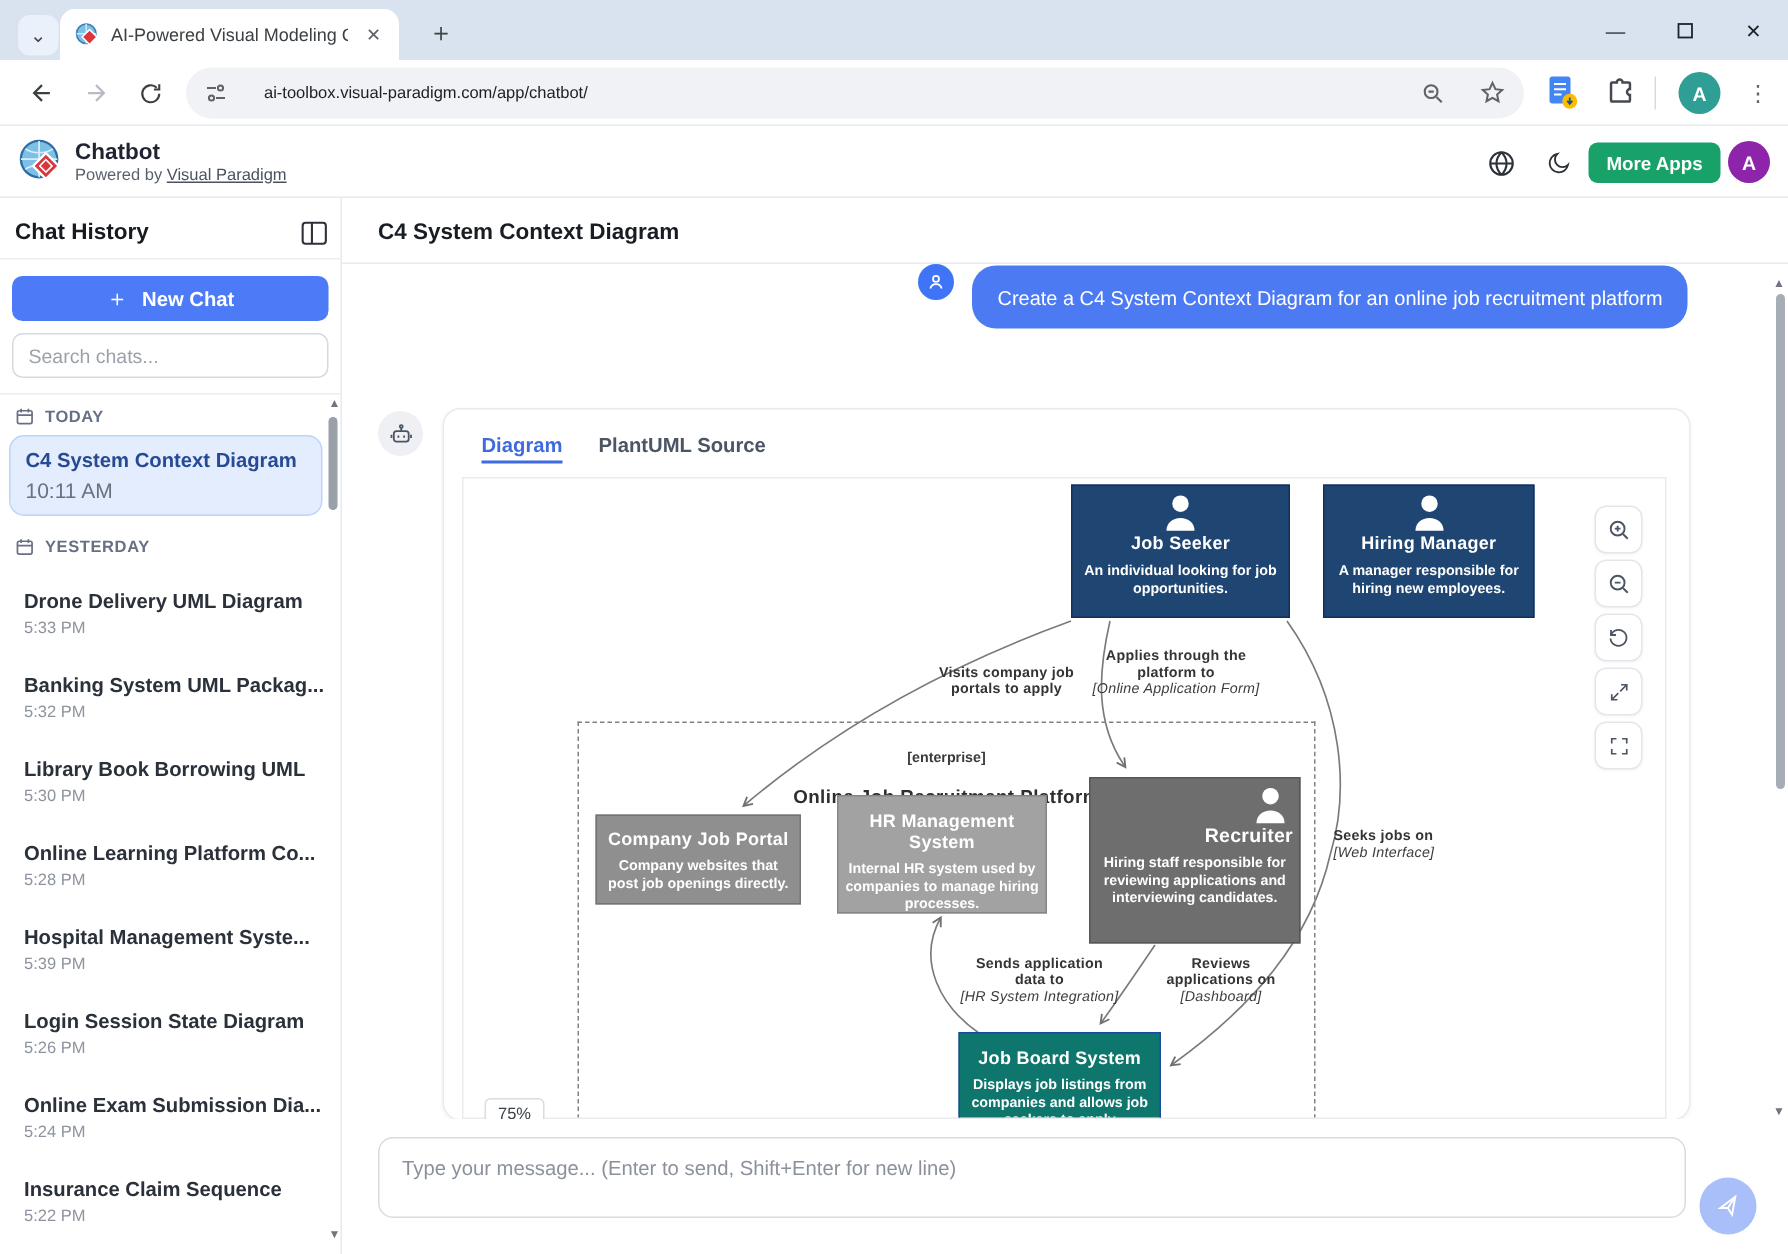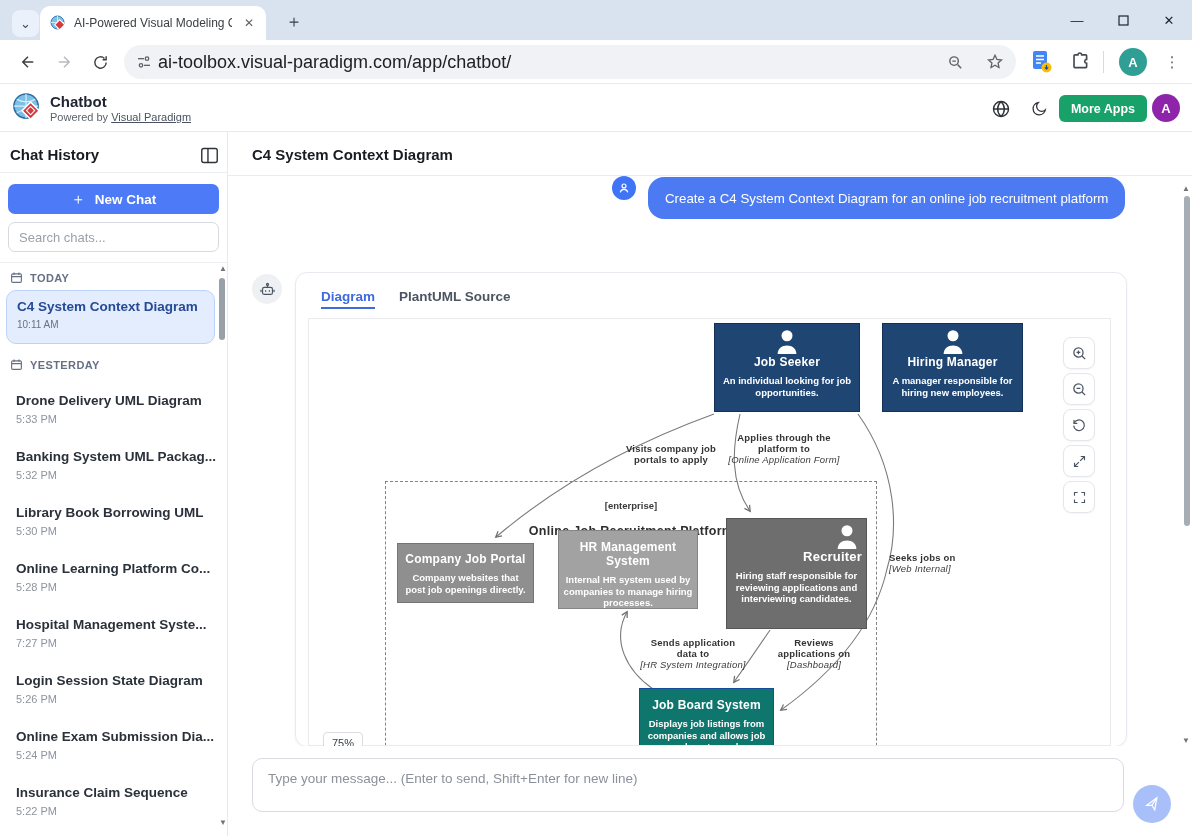--- a/index.html
+++ b/index.html
@@ -15,21 +15,21 @@
   .tabstrip { left:0; top:0; width:1192px; height:40px; background:#d9e2ef; }
   .tabsearch { left:12px; top:10px; width:27px; height:27px; border-radius:8px; background:#eaf1fa; display:flex; align-items:center; justify-content:center; color:#44484d; font-size:13px; }
   .tab { left:40px; top:6px; width:226px; height:34px; background:#fff; border-radius:10px 10px 0 0; display:flex; align-items:center; padding:0 8px 0 10px; }
   .tab-title { width:158px; overflow:hidden; white-space:nowrap; font-size:12px; color:#3c4043; margin-left:8px; }
   .tab-close { margin-left:auto; color:#5f6368; font-size:12px; width:18px; height:18px; display:flex; align-items:center; justify-content:center; border-radius:50%; }
   .newtab { left:282px; top:9px; width:24px; height:24px; color:#3c4043; font-size:17px; display:flex; align-items:center; justify-content:center; }
   .winctl { top:0; height:40px; width:46px; display:flex; align-items:center; justify-content:center; color:#1f2328; font-size:13px; }
   .urlbar { left:0; top:40px; width:1192px; height:44px; background:#fff; border-bottom:1px solid #e8eaed; }
   .navic { top:48px; width:28px; height:28px; display:flex; align-items:center; justify-content:center; }
   .urlpill { left:124px; top:45px; width:892px; height:34px; background:#f0f2f6; border-radius:17px; display:flex; align-items:center; padding:0 12px; }
-  .urltext { font-size:18px; color:#202124; margin-left:6px; flex:1; }
+  .urltext { font-size:11px; color:#202124; margin-left:24px; flex:1; }
   .vsep { left:1103px; top:51px; width:1px; height:22px; background:#d7dade; }
   .br-avatar { left:1119px; top:48px; width:28px; height:28px; border-radius:50%; background:#2f9e94; color:#fff; font-size:13px; font-weight:bold; display:flex; align-items:center; justify-content:center; }
   .kebab { left:1160px; top:48px; width:24px; height:28px; color:#5f6368; font-size:15px; display:flex; align-items:center; justify-content:center; letter-spacing:0; }
 
   
   .appheader { left:0; top:84px; width:1192px; height:48px; background:#fff; border-bottom:1px solid #e7e9ef; }
   .app-name { left:50px; top:93px; font-size:15px; font-weight:bold; color:#1f2430; }
   .powered { left:50px; top:111px; font-size:11px; color:#5b626c; }
   .pw-link { text-decoration:underline; cursor:pointer; color:#4a5160; }
   .moreapps { left:1059px; top:95px; width:88px; height:27px; background:#18a269; border-radius:6px; color:#fff; font-size:12.5px; font-weight:bold; display:flex; align-items:center; justify-content:center; }
@@ -40,21 +40,21 @@
   .sb-title { left:10px; top:146px; font-size:15px; font-weight:bold; color:#171b21; }
   .sb-div1 { left:0; top:172px; width:228px; height:1px; background:#ecedf1; }
   .newchat { left:8px; top:184px; width:211px; height:30px; background:#4d7bf7; border-radius:7px; color:#fff; font-size:13.5px; font-weight:bold; display:flex; align-items:center; justify-content:center; gap:9px; }
   .newchat .plus { font-size:15px; font-weight:normal; }
   .searchbox { left:8px; top:222px; width:211px; height:30px; border:1px solid #d6d9de; border-radius:7px; font-size:13px; color:#333; padding:0 10px; outline:none; font-family:"Liberation Sans",sans-serif; }
   .searchbox::placeholder { color:#9aa1ab; }
   .sb-div2 { left:0; top:262px; width:228px; height:1px; background:#ecedf1; }
   .sec-head { left:10px; font-size:11px; font-weight:bold; color:#667085; letter-spacing:.4px; display:flex; align-items:center; gap:7px; }
   .chat-sel { left:6px; top:290px; width:209px; height:54px; background:#e3edfd; border:1px solid #bcd4fb; border-radius:10px; }
   .chat-sel .t { position:absolute; left:10px; top:8px; font-size:13.5px; font-weight:bold; color:#264a94; }
-  .chat-sel .tm { position:absolute; left:10px; top:28px; font-size:10px; color:#6a7280; }
+  .chat-sel .tm { position:absolute; left:10px; top:28px; font-size:14px; color:#6a7280; }
   .chat-item { left:6px; width:209px; height:46px; }
   .chat-item .t { position:absolute; left:10px; top:0; font-size:13.5px; font-weight:bold; color:#2b313a; white-space:nowrap; }
   .chat-item .tm { position:absolute; left:10px; top:20px; font-size:11px; color:#8d949e; }
   .sb-scroll-thumb { left:219px; top:278px; width:6px; height:62px; background:#9aa0a8; border-radius:3px; }
   .scroll-arrow { font-size:8px; color:#6f757d; }
 
   
   .titlebar { left:228px; top:132px; width:964px; height:44px; background:#fff; border-bottom:1px solid #e9ebf0; }
   .page-title { left:252px; top:146px; font-size:15px; font-weight:bold; color:#181c23; }
   .user-avatar { left:612px; top:176px; width:24px; height:24px; border-radius:50%; background:#3f74f6; display:flex; align-items:center; justify-content:center; }
@@ -252,21 +252,21 @@
   <div class="abs chat-item" style="top:505px;">
     <div class="t">Library Book Borrowing UML</div>
     <div class="tm">5:30 PM</div>
   </div>
   <div class="abs chat-item" style="top:561px;">
     <div class="t">Online Learning Platform Co...</div>
     <div class="tm">5:28 PM</div>
   </div>
   <div class="abs chat-item" style="top:617px;">
     <div class="t">Hospital Management Syste...</div>
-    <div class="tm">7:27 PM</div>
+    <div class="tm">5:39 PM</div>
   </div>
   <div class="abs chat-item" style="top:673px;">
     <div class="t">Login Session State Diagram</div>
     <div class="tm">5:26 PM</div>
   </div>
   <div class="abs chat-item" style="top:729px;">
     <div class="t">Online Exam Submission Dia...</div>
     <div class="tm">5:24 PM</div>
   </div>
   <div class="abs chat-item" style="top:785px;">
@@ -363,21 +363,21 @@
 
       <div class="elabel" style="left:300px; top:124px; width:124px;">
         <div>Visits company job portals to apply</div>
       </div>
       <div class="elabel" style="left:413px; top:113px; width:124px;">
         <div>Applies through the platform to</div>
         <div class="tech">[Online Application Form]</div>
       </div>
       <div class="elabel" style="left:580px; top:233px; width:110px; text-align:left;">
         <div>Seeks jobs on</div>
-        <div class="tech">[Web Internal]</div>
+        <div class="tech">[Web Interface]</div>
       </div>
       <div class="elabel" style="left:322px; top:318px; width:124px;">
         <div style="width:88px; margin:0 auto;">Sends application data to</div>
         <div class="tech">[HR System Integration]</div>
       </div>
       <div class="elabel" style="left:446px; top:318px; width:118px;">
         <div style="width:92px; margin:0 auto;">Reviews applications on</div>
         <div class="tech">[Dashboard]</div>
       </div>
     </div>

